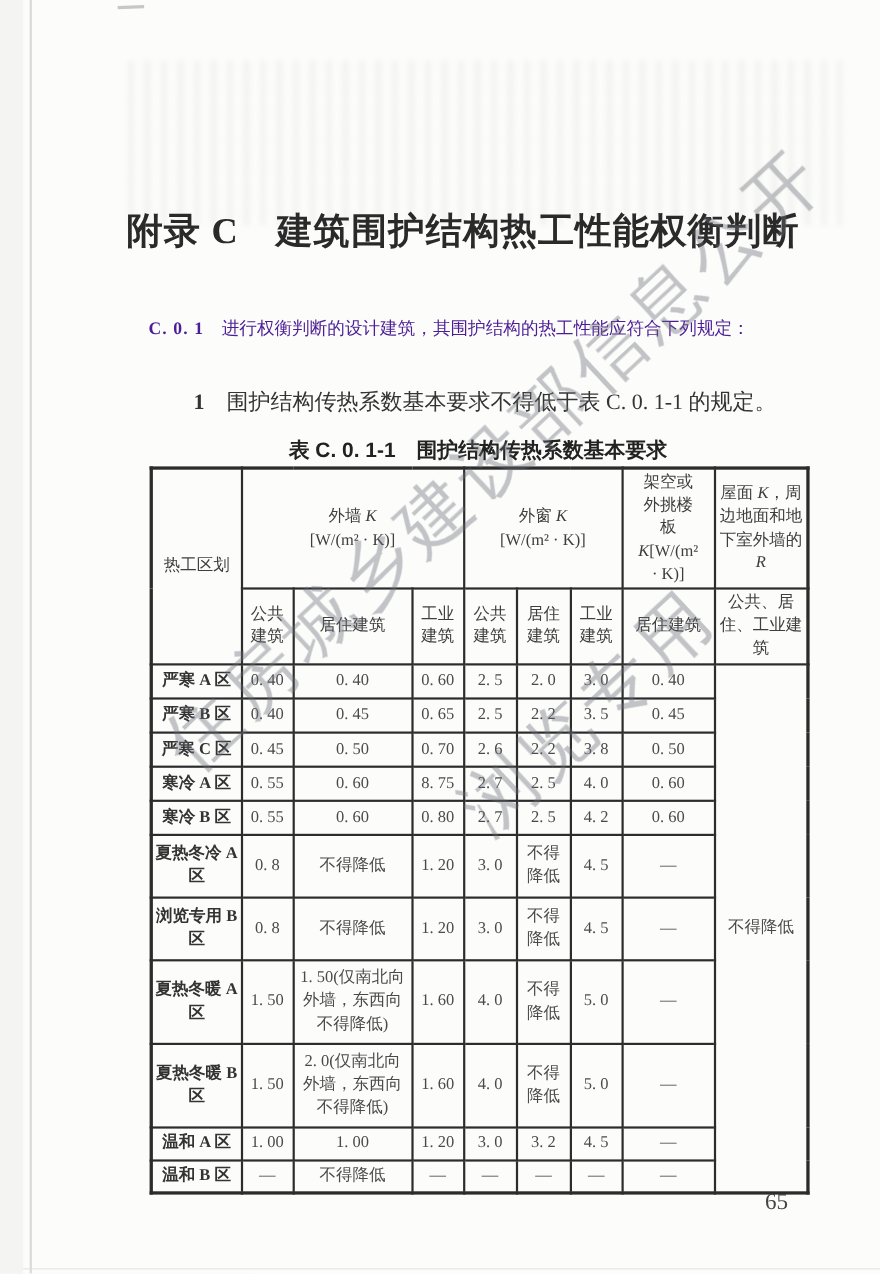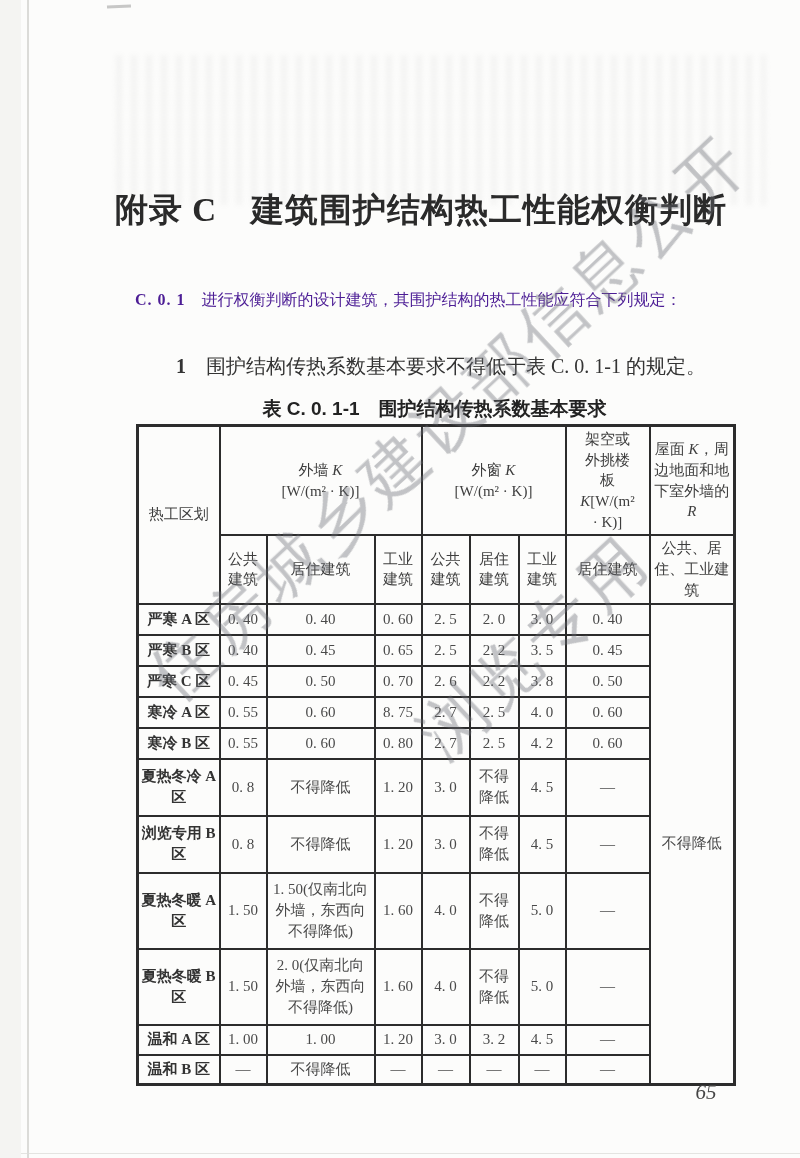--- a/index.html
+++ b/index.html
@@ -68,21 +68,21 @@
   .kv tbody tr.h1s{height:30px;}
   .kv td.zone{color:#333;padding:2px 0;font-weight:bold;}
   .kv td.nw{white-space:nowrap;}
   .kv th.floorhead{padding:2px 12px;}
   .kv th.roofhead{padding:2px 3px;text-align:center;}
   .kv i{font-style:italic;}
   .unitline{display:block;}
 
   .pagenum{
     position:absolute;top:1080px;left:640px;width:90px;
-    text-align:center;font-size:21px;font-style:italic;color:#454545;
+    text-align:center;font-size:21px;color:#454545;
   }
 
   
   .wm{
     position:absolute;white-space:nowrap;z-index:10;pointer-events:none;
     font-family:"Liberation Serif","DejaVu Serif",serif;
     font-size:66px;letter-spacing:6px;
     color:rgba(108,110,118,.40);
     transform-origin:0 0;transform:rotate(-43deg);
     filter:blur(.4px);

